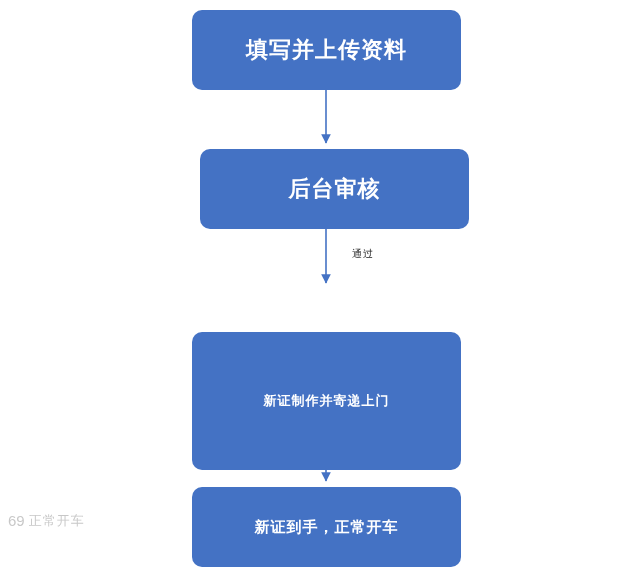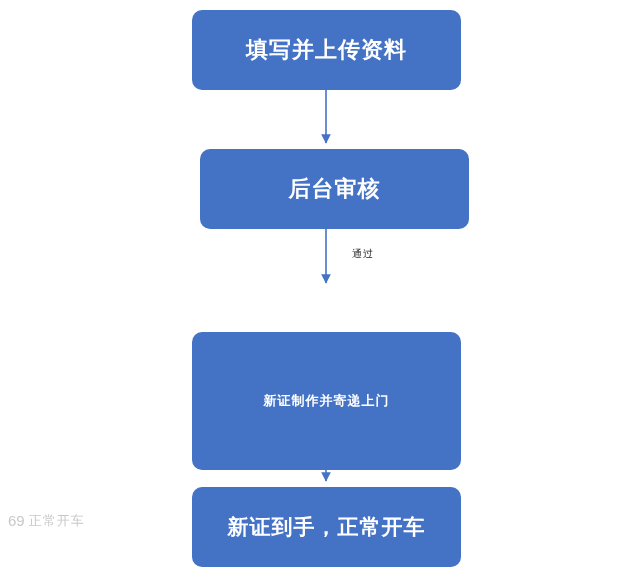--- a/index.html
+++ b/index.html
@@ -61,21 +61,21 @@
     width: 269px;
     height: 138px;
     font-size: 13px;
     margin-top: 43px;
   }
   #node-done {
     left: 192px;
     top: 487px;
     width: 269px;
     height: 80px;
-    font-size: 21px;
+    font-size: 15px;
   }
   .connector {
     position: absolute;
     left: 0;
     top: 0;
     width: 641px;
     height: 578px;
     pointer-events: none;
   }
   .edge-label {

